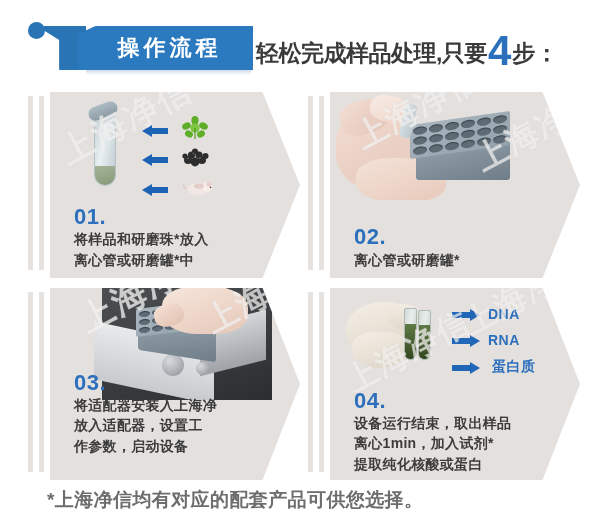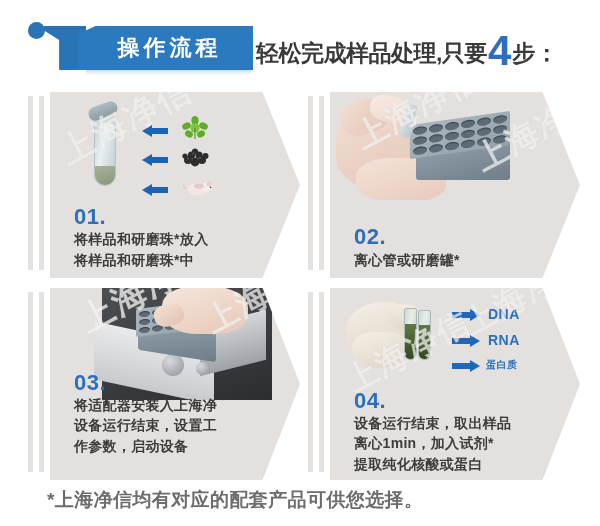--- a/index.html
+++ b/index.html
@@ -258,21 +258,21 @@
             </svg>
           </span>
         </div>
 
         <div class="wm" style="left:4px; top:6px; font-size:34px;">上海净信</div>
       </div>
 
       <div class="caption">
         <div class="step-no">01.</div>
         <div class="step-line">将样品和研磨珠*放入</div>
-        <div class="step-line">将样品和研磨珠*中</div>
+        <div class="step-line">离心管或研磨罐*中</div>
       </div>
     </div>
   </div>
 
   <div class="card-wrap" id="card-2">
     <div class="bar bar-a"></div>
     <div class="bar bar-b"></div>
     <div class="chevron">
 
       <div class="photo photo-blur">
@@ -360,21 +360,21 @@
         <div class="hand-shape" style="left:112px; top:-2px; width:86px; height:48px; background:linear-gradient(160deg,#f6e6dc,#e6c8b9);"></div>
         <div class="hand-shape" style="left:104px; top:16px; width:30px; height:22px; background:linear-gradient(160deg,#f4e0d4,#e2c2b2); transform:rotate(-14deg);"></div>
 
         <div class="wm" style="left:24px; top:-22px; font-size:34px; color:rgba(255,255,255,.6);">上海净信</div>
         <div class="wm" style="left:150px; top:-18px; font-size:32px;">上海净信</div>
       </div>
 
       <div class="caption" style="bottom:24px;">
         <div class="step-no">03.</div>
         <div class="step-line">将适配器安装入上海净</div>
-        <div class="step-line">设备运行结束，设置工</div>
+        <div class="step-line">放入适配器，设置工</div>
         <div class="step-line">作参数，启动设备</div>
       </div>
     </div>
   </div>
 
   <div class="card-wrap" id="card-4">
     <div class="bar bar-a"></div>
     <div class="bar bar-b"></div>
     <div class="chevron">
 
@@ -403,21 +403,21 @@
             <span class="shaft"></span>
               <span class="head"></span>
           </span>
           <span class="dna-label" style="margin-left:8px;">RNA</span>
         </div>
         <div class="arrow-row" style="left:122px; top:70px;">
           <span class="arrow-right">
             <span class="shaft"></span>
               <span class="head"></span>
           </span>
-          <span class="dna-label" style="margin-left:6px; font-size:10px;">蛋白质</span>
+          <span class="dna-label" style="margin-left:12px; font-size:14px;">蛋白质</span>
         </div>
 
         <div class="wm" style="left:10px; top:42px; font-size:32px;">上海净信</div>
         <div class="wm" style="left:128px; top:-16px; font-size:32px;">上海净信</div>
       </div>
 
       <div class="caption" style="bottom:6px; width:225px;">
         <div class="step-no">04.</div>
         <div class="step-line">设备运行结束，取出样品</div>
         <div class="step-line">离心1min，加入试剂*</div>

